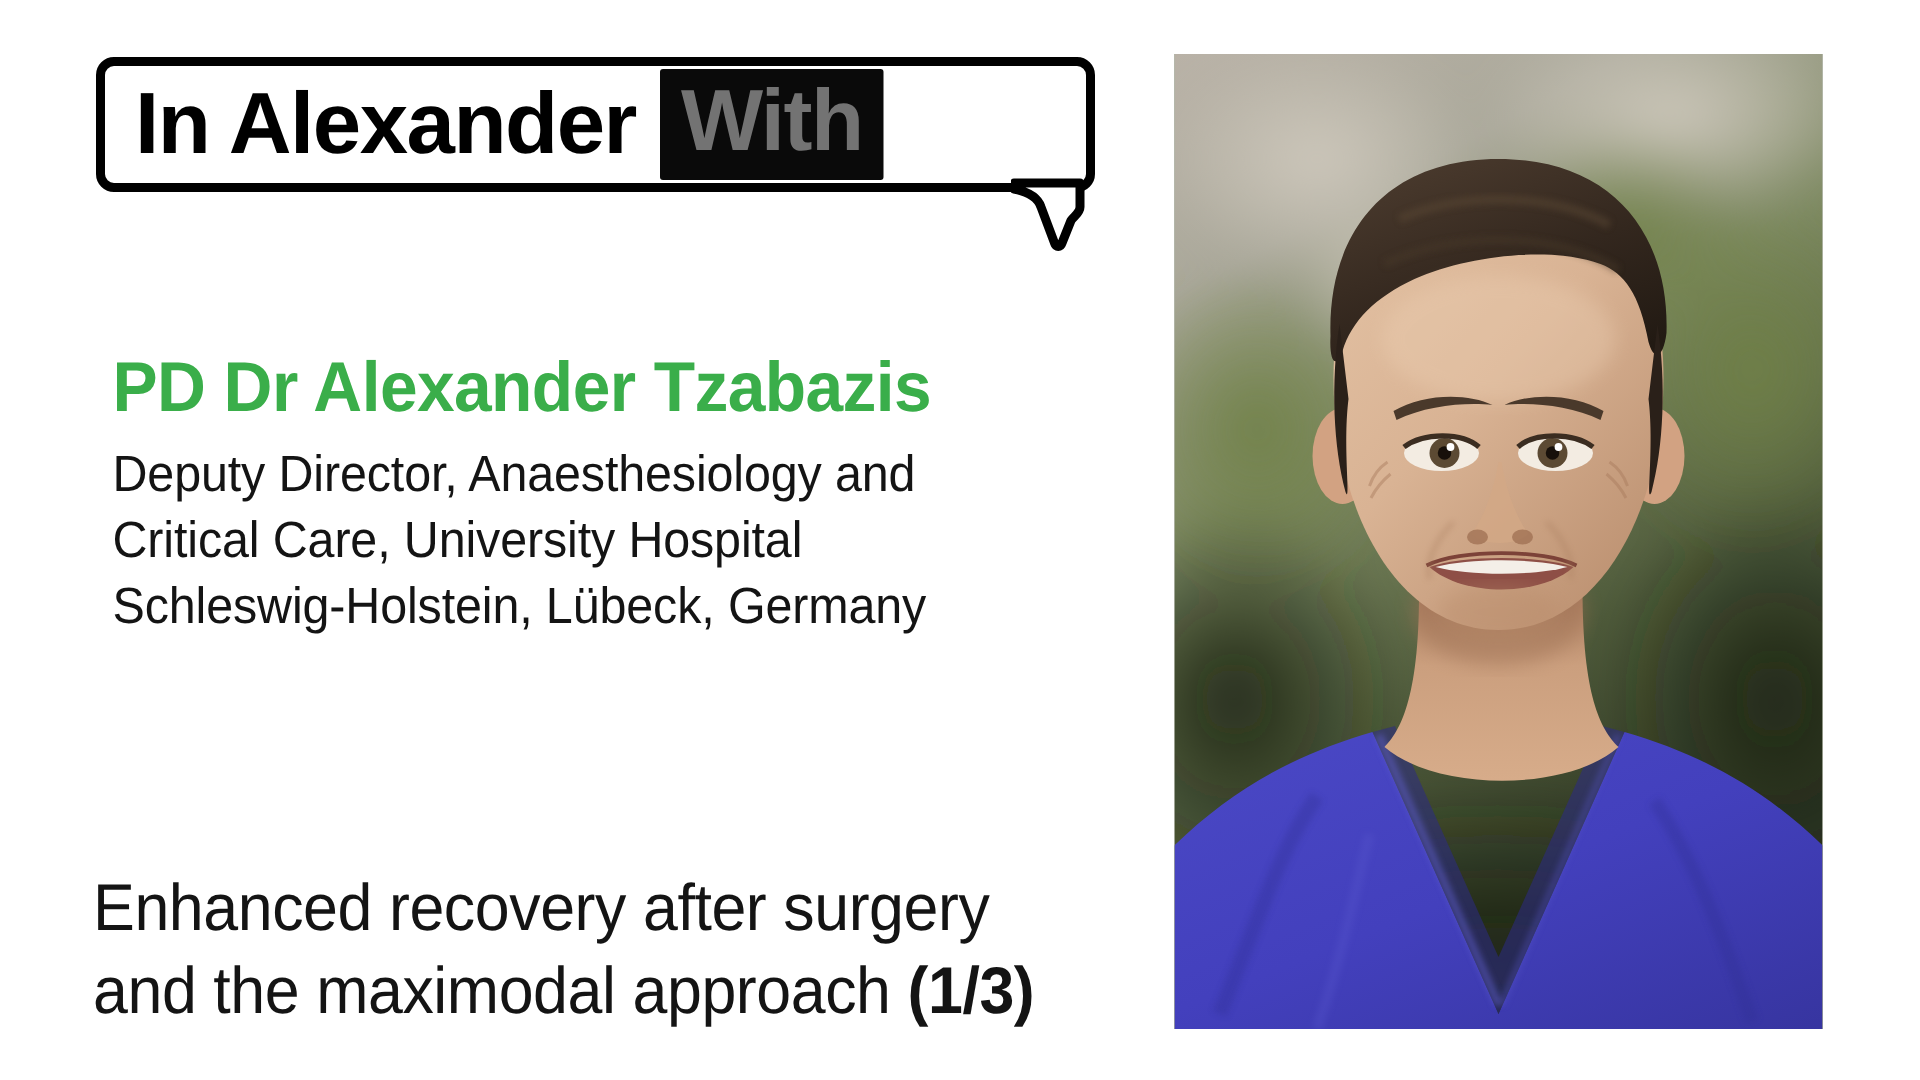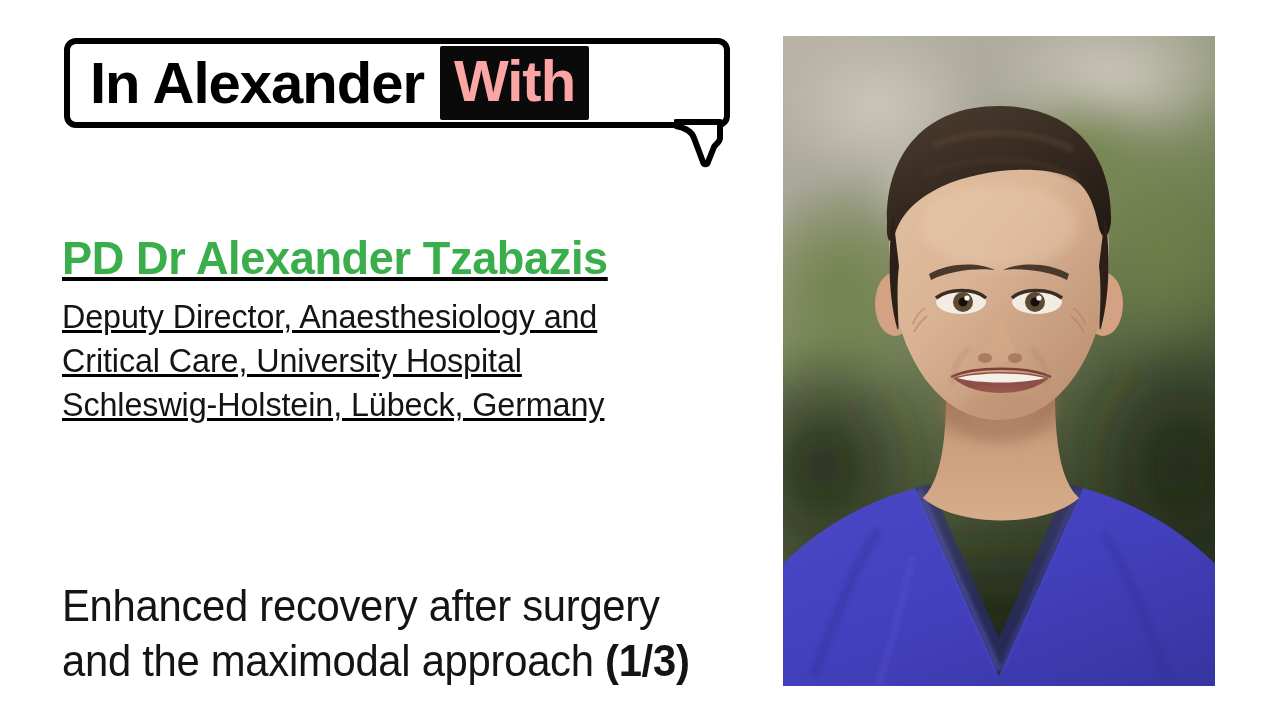--- a/index.html
+++ b/index.html
@@ -56,41 +56,40 @@
     font-family: "Liberation Sans", "DejaVu Sans", sans-serif;
     font-weight: 700;
     font-size: 58px;
     line-height: 58px;
     letter-spacing: -1px;
     color: #000000;
     white-space: pre;
   }
   #logo-word-with {
     background: #0a0a0a;
-    color: #fca5a5;
+    color: #737373;
     padding: 6px 14px 10px 14px;
     margin-left: 16px;
     border-radius: 2px;
   }
   
   #logo-tail {
     position: absolute;
     left: 610px;
     top: 78px;
     width: 52px;
     height: 52px;
   }
 
   
   #speaker {
     position: absolute;
-    left: 62px;
+    left: 75px;
     top: 232px;
     width: 700px;
-    text-decoration: underline;
   }
   #speaker-name {
     font-family: "Liberation Sans Narrow", "Liberation Sans", "DejaVu Sans", sans-serif;
     font-weight: 700;
     font-size: 47px;
     line-height: 52px;
     letter-spacing: -0.4px;
     color: #3aae4a;
     white-space: nowrap;
     transform: scaleX(0.96);

